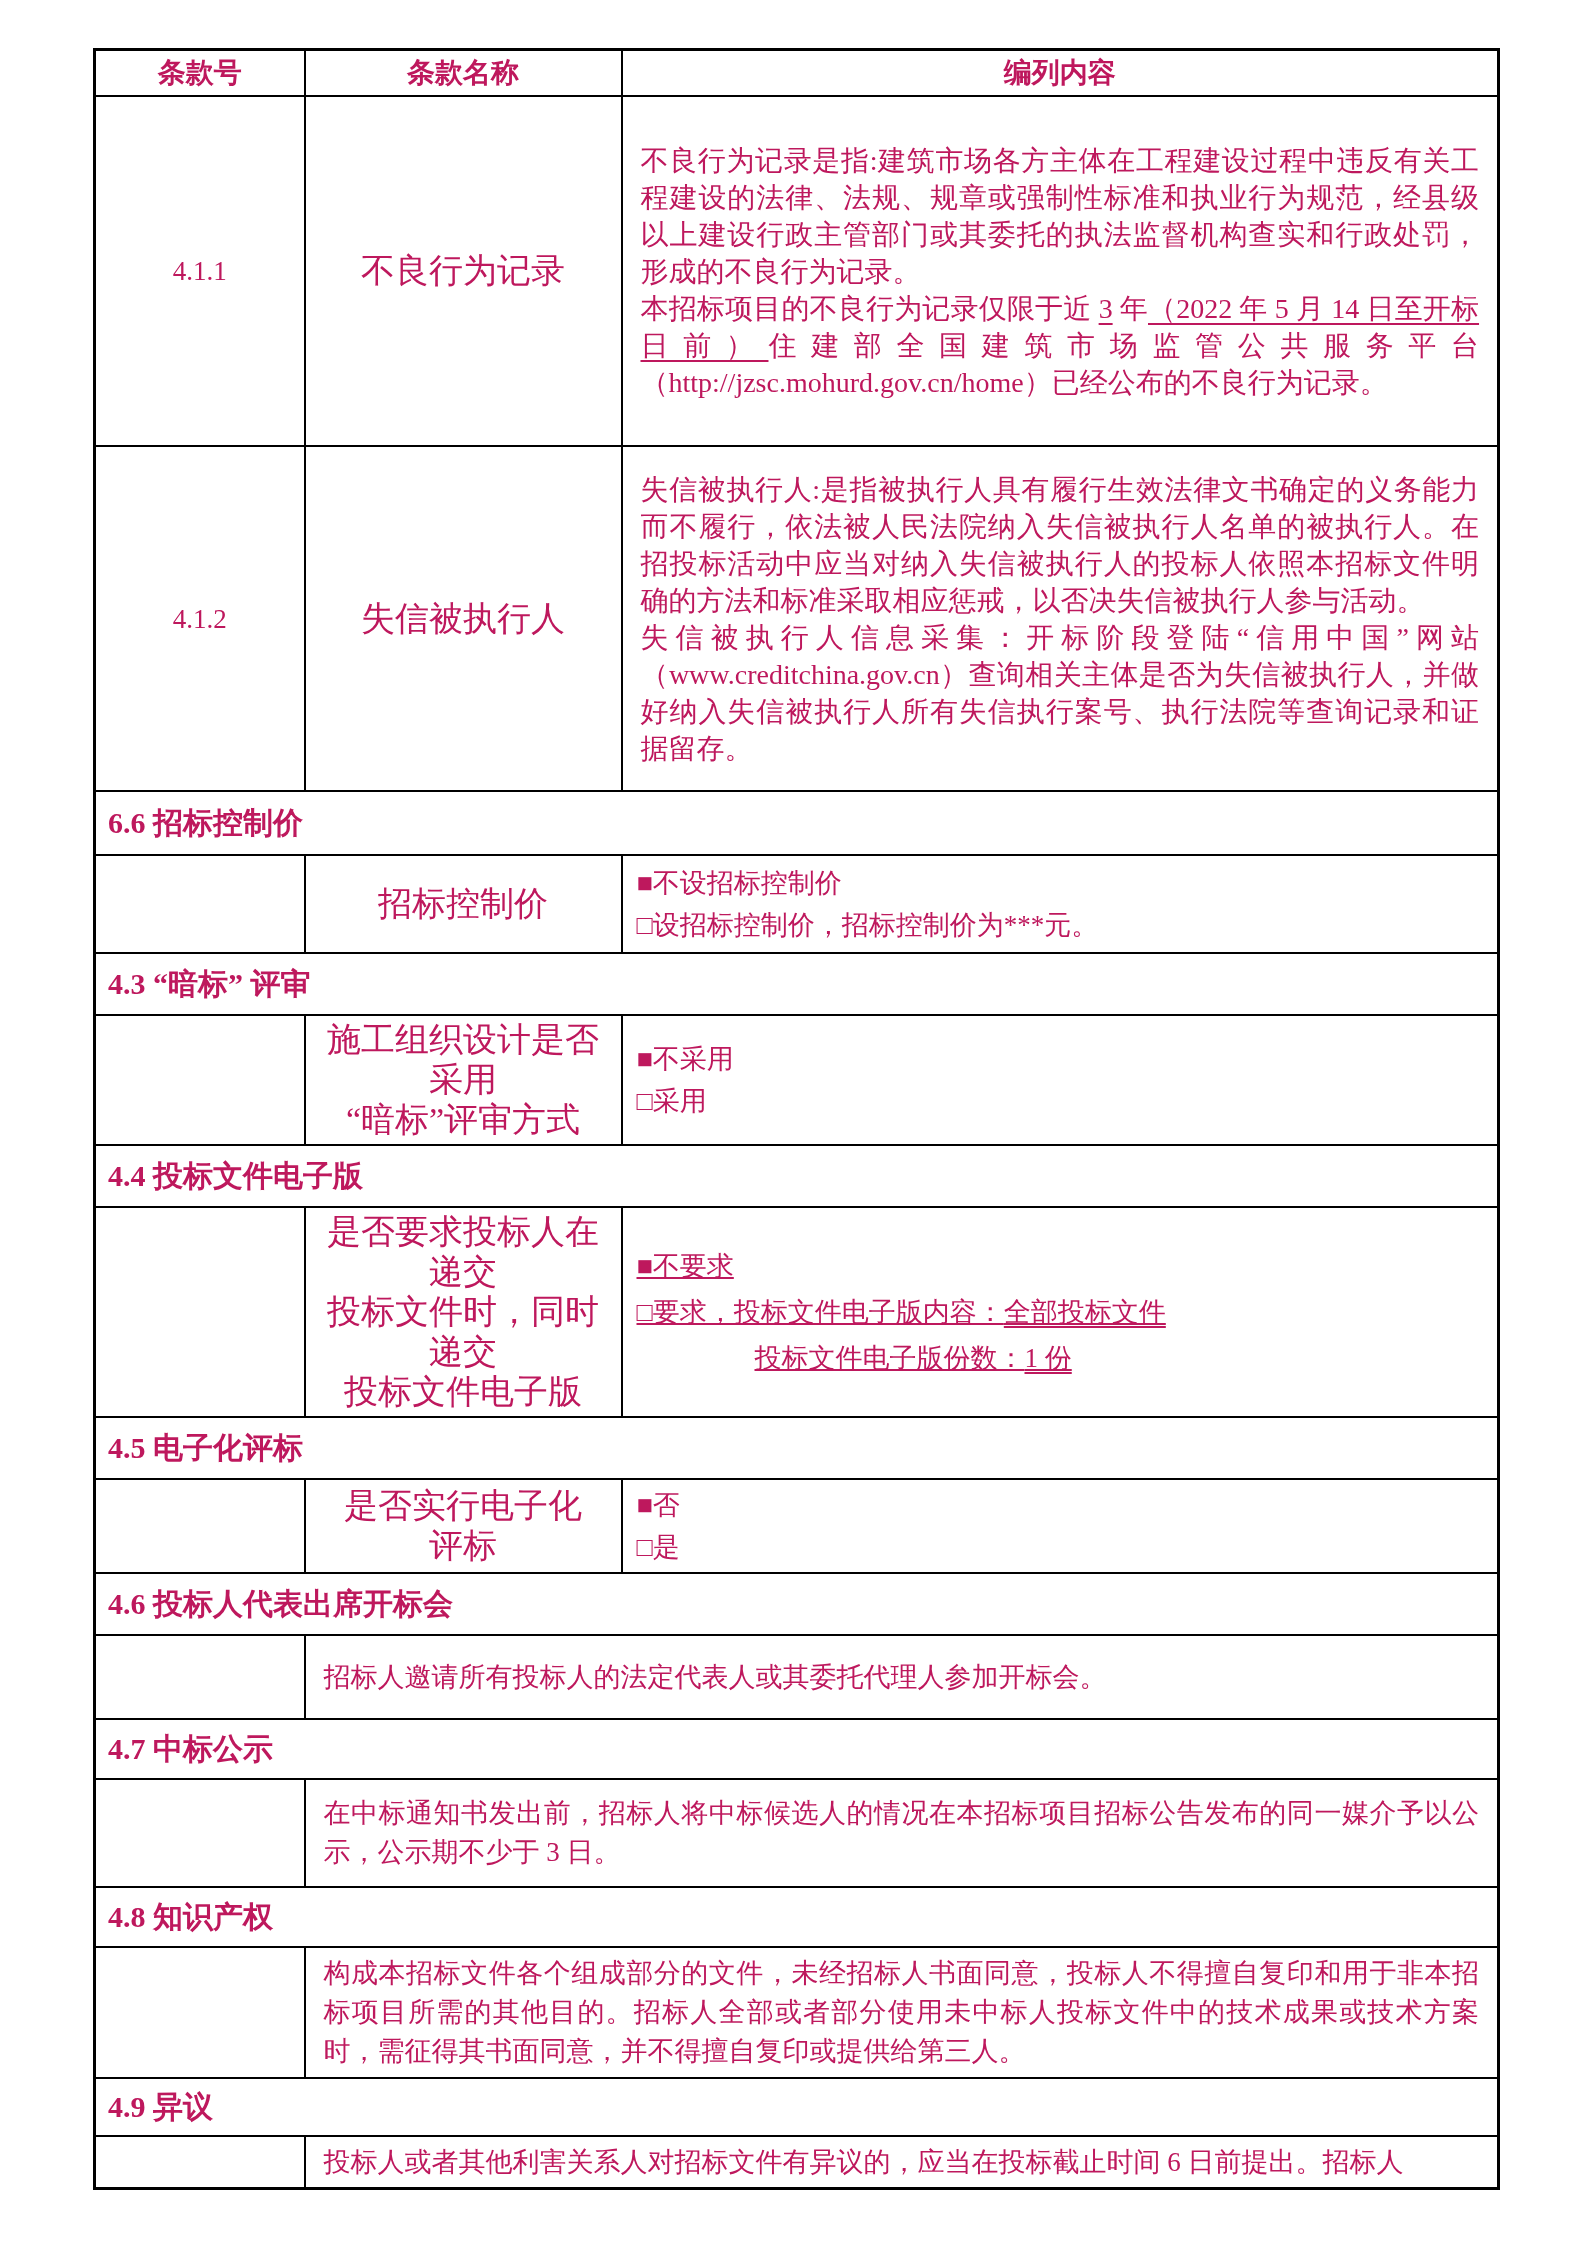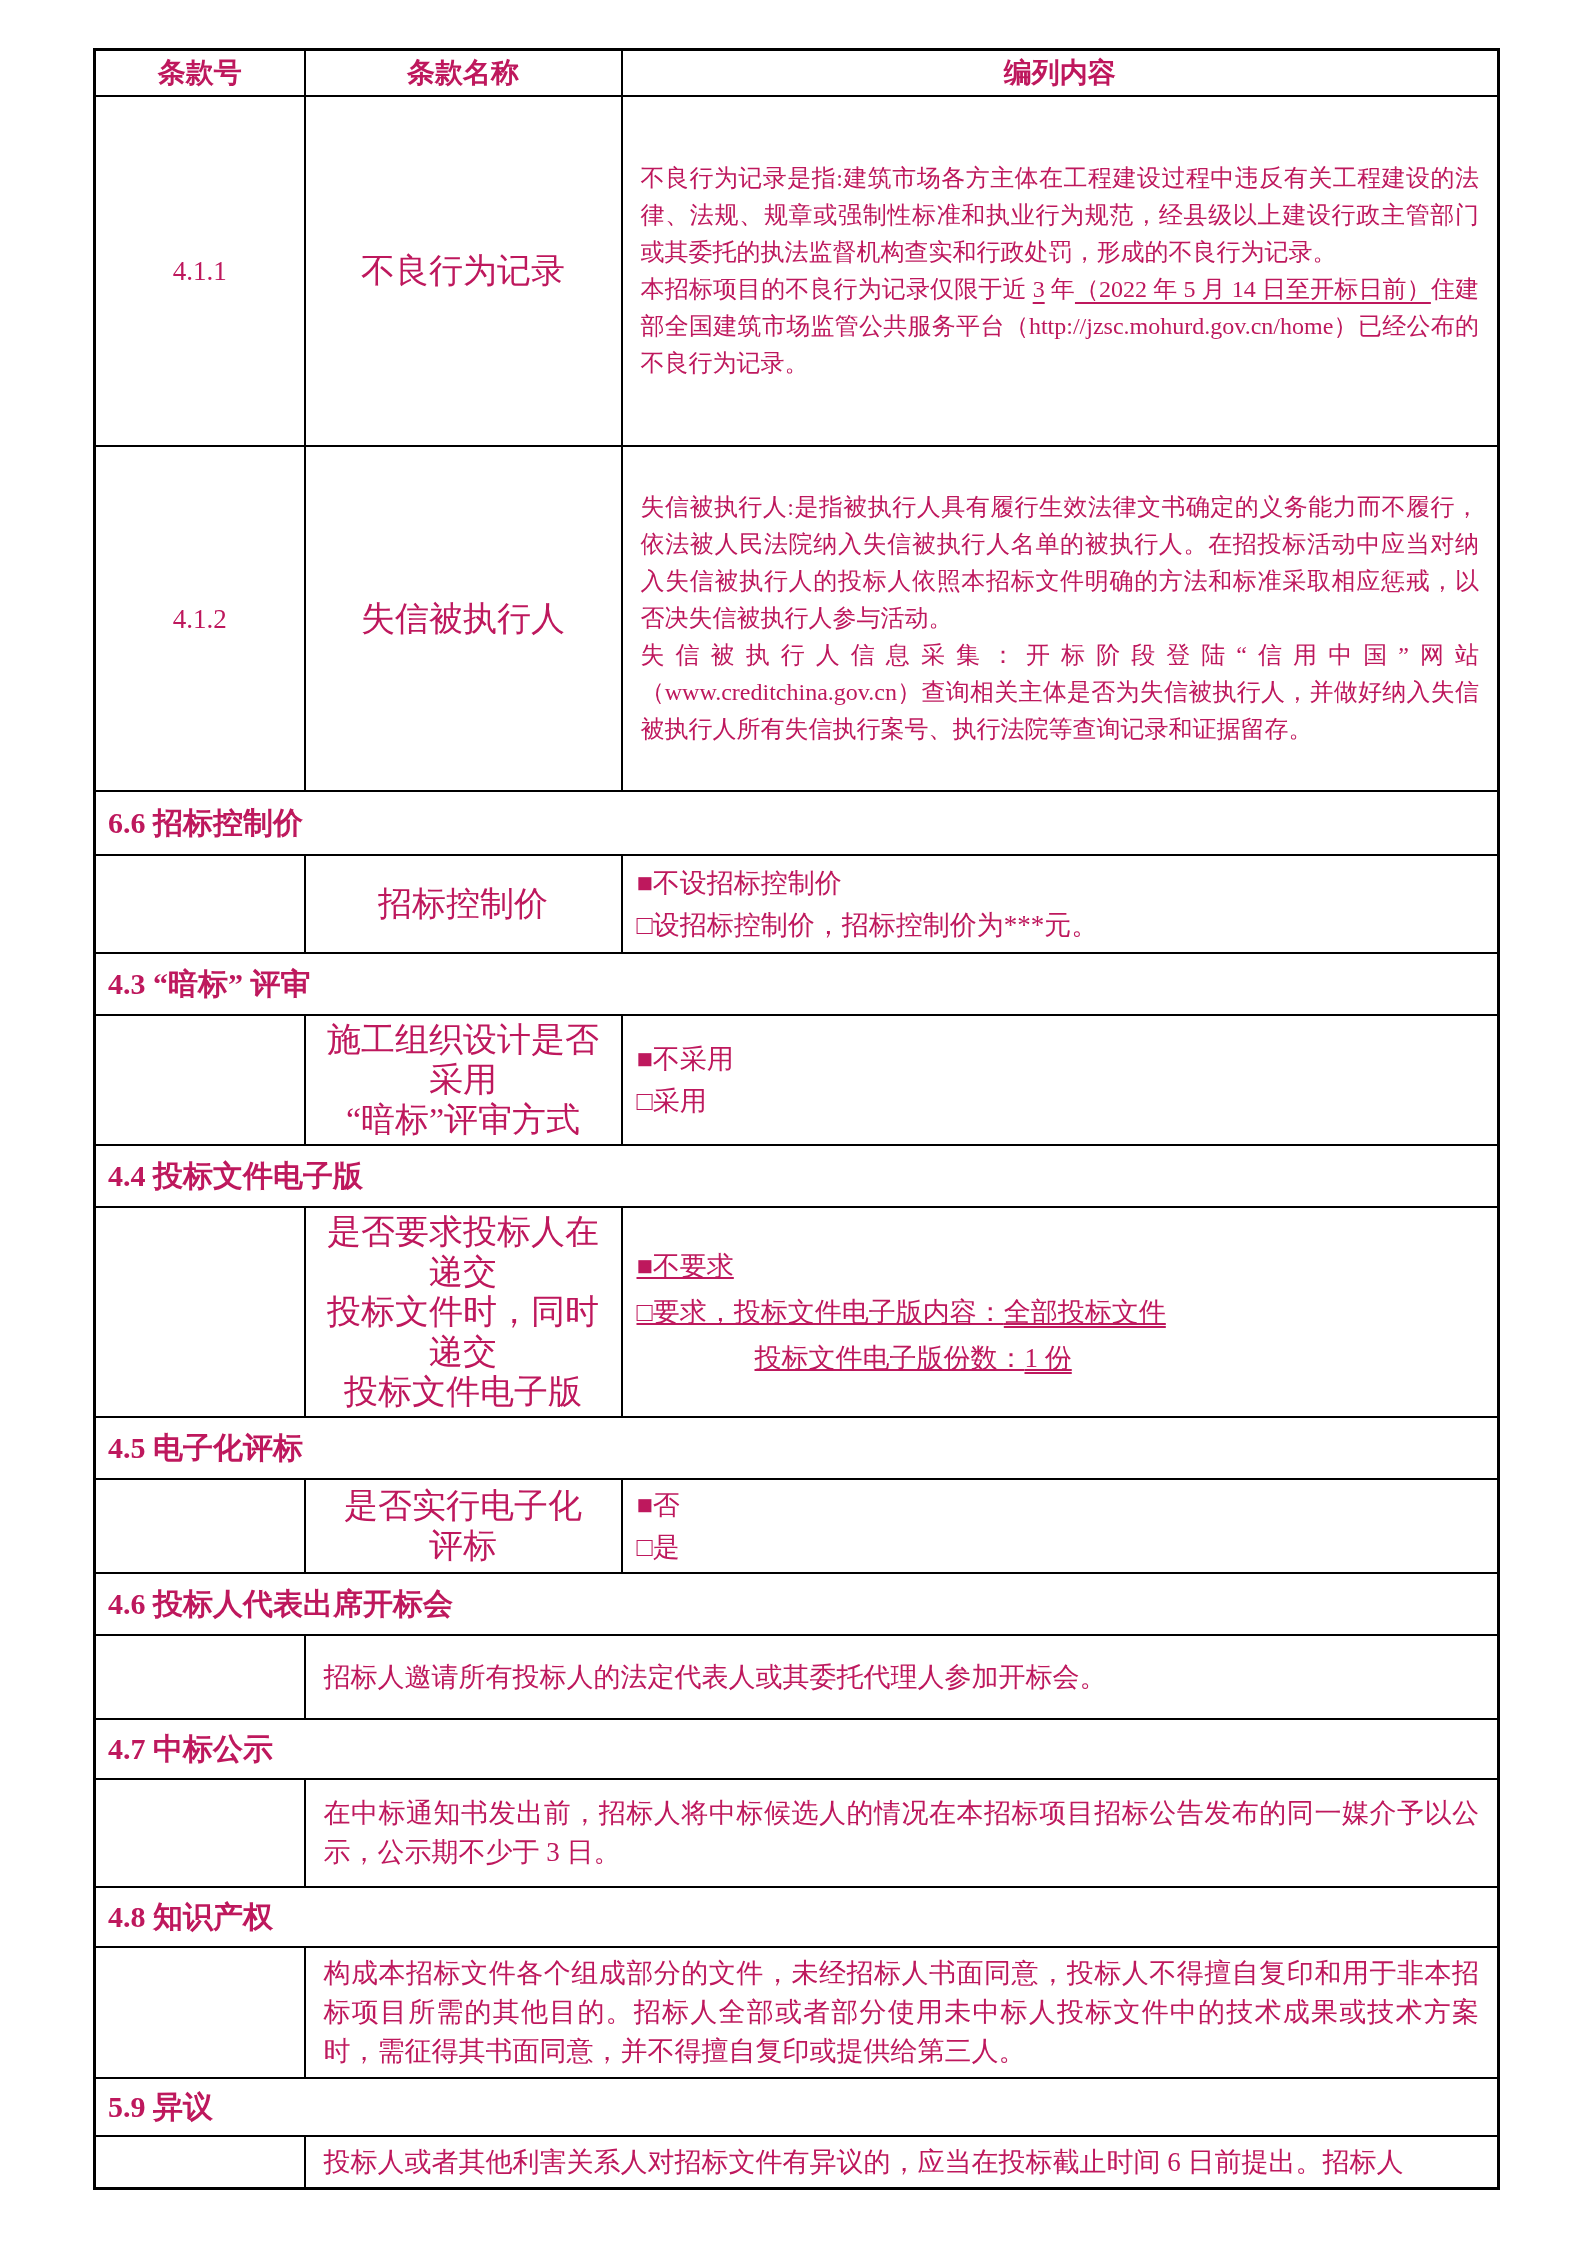--- a/index.html
+++ b/index.html
@@ -28,21 +28,21 @@
     height:44px;
   }
   td.cell-no {
     text-align:center; font-size:27px; line-height:36px;
   }
   td.cell-name {
     text-align:center; font-size:34px; line-height:40px;
     padding:4px 10px;
   }
   td.cell-content {
-    font-size:24px; line-height:37px;
+    font-size:28px; line-height:37px;
     text-align:justify;
     padding:8px 18px 8px 18px;
   }
   td.cell-content p { margin:0; }
   td.sec-cell {
     font-size:30px; font-weight:bold;
     text-align:left; padding:0 0 0 12px;
   }
   td.cell-opts {
     font-size:27px;
@@ -178,21 +178,21 @@
 
     <tr style="height:60px">
       <td class="sec-cell" colspan="3">4.8 知识产权</td>
     </tr>
     <tr style="height:120px">
       <td class="cell-no"></td>
       <td class="cell-merged" colspan="2">构成本招标文件各个组成部分的文件，未经招标人书面同意，投标人不得擅自复印和用于非本招标项目所需的其他目的。招标人全部或者部分使用未中标人投标文件中的技术成果或技术方案时，需征得其书面同意，并不得擅自复印或提供给第三人。</td>
     </tr>
 
     <tr style="height:58px">
-      <td class="sec-cell" colspan="3">5.9 异议</td>
+      <td class="sec-cell" colspan="3">4.9 异议</td>
     </tr>
     <tr style="height:52px">
       <td class="cell-no"></td>
       <td class="cell-merged-single" colspan="2">投标人或者其他利害关系人对招标文件有异议的，应当在投标截止时间 6 日前提出。招标人</td>
     </tr>
 
   </tbody>
     </table>
 </div>
 

